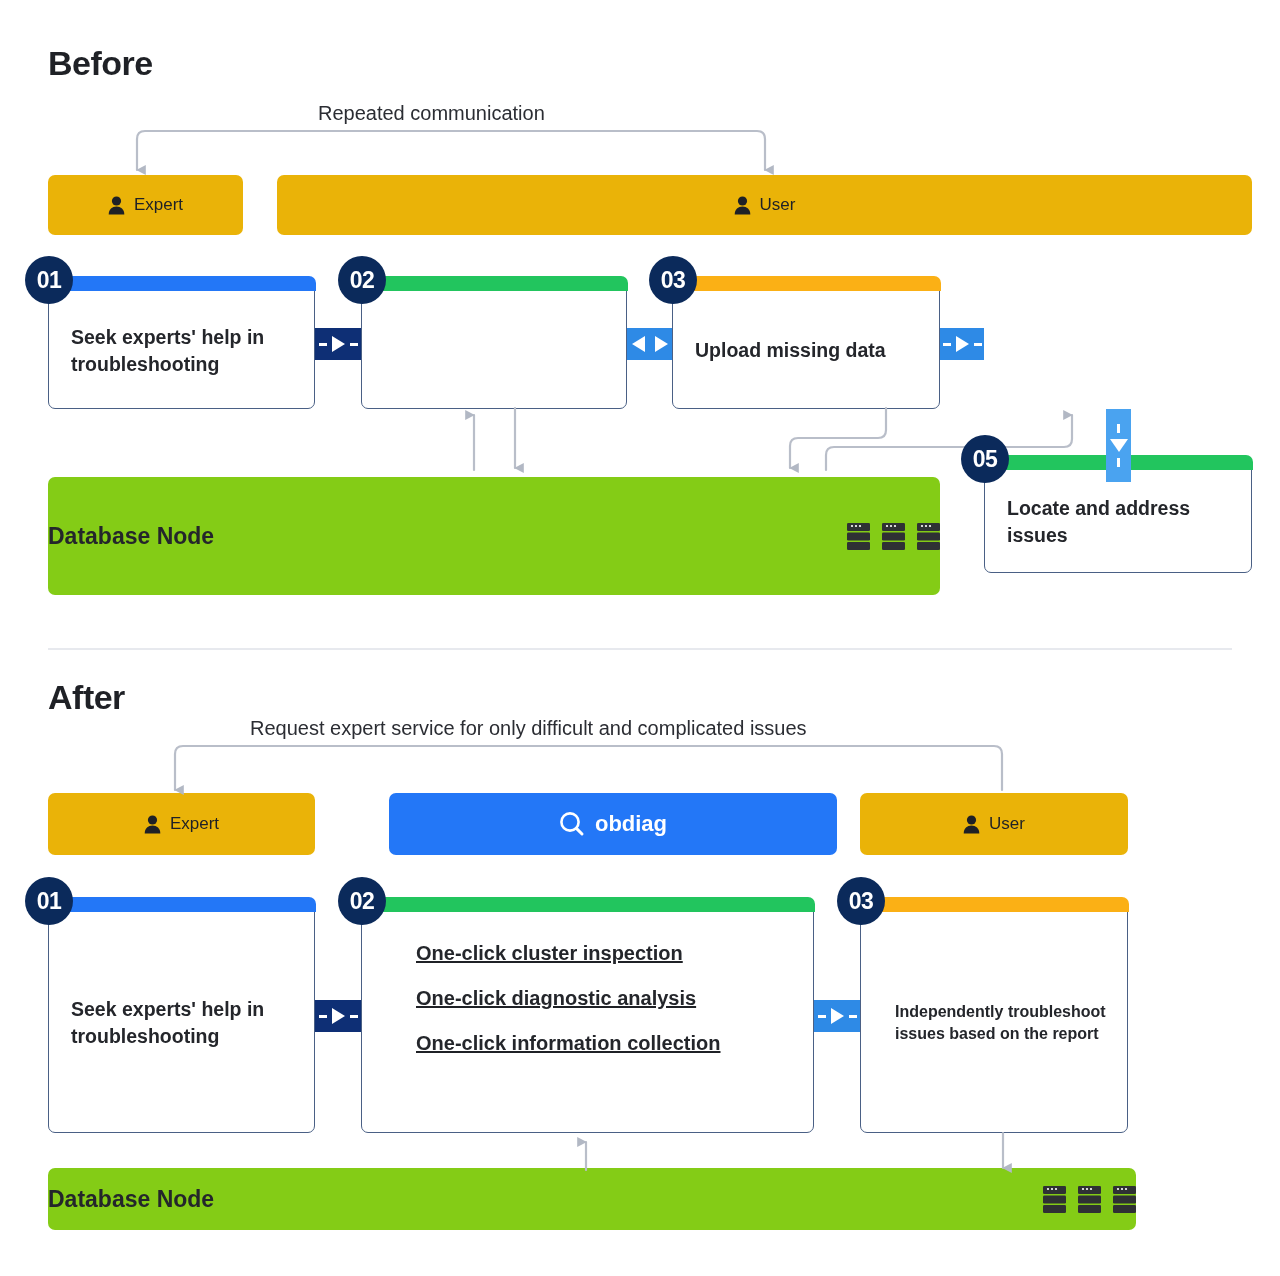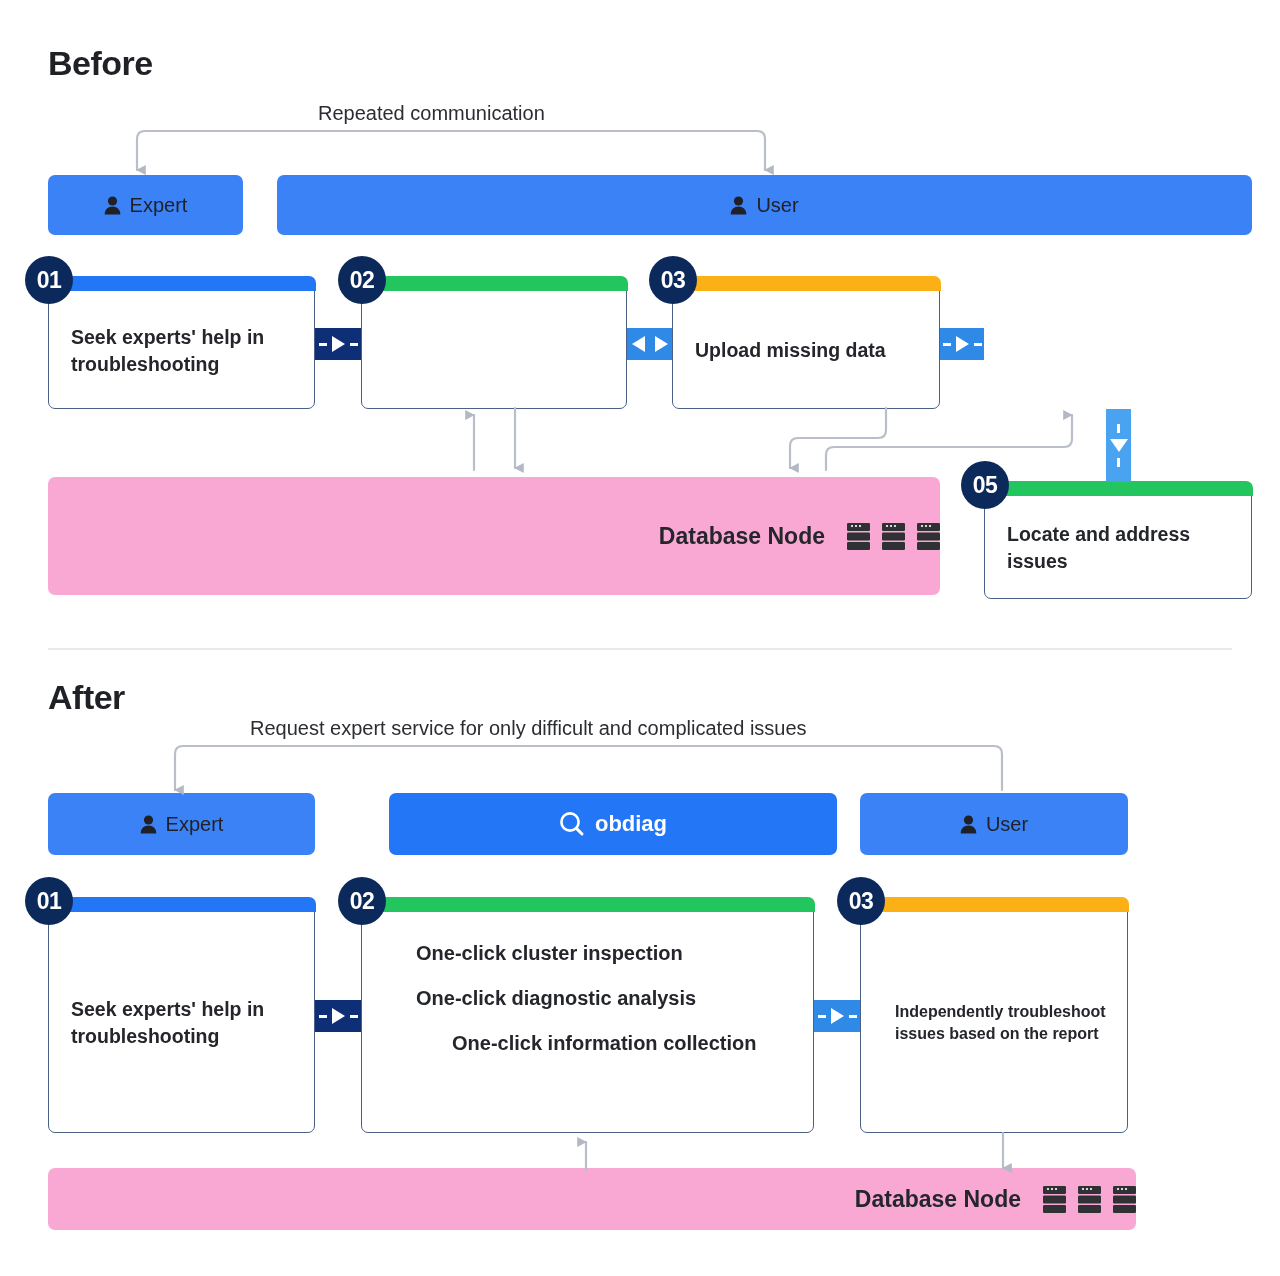--- a/index.html
+++ b/index.html
@@ -23,27 +23,27 @@
 
   .divider {
     position: absolute;
     background: #e7e9ee;
     height: 2px;
   }
 
   
   .role-chip {
     position: absolute;
-    background: #3b82f6;
+    background: #eab308;
     border-radius: 7px;
     display: flex;
     align-items: center;
     justify-content: center;
     gap: 9px;
-    font-size: 20px;
+    font-size: 17px;
     font-weight: 500;
     color: #1f2126;
   }
   .role-chip .person { flex: 0 0 auto; display:block; }
 
   .brand-chip {
     position: absolute;
     background: #2377f7;
     border-radius: 7px;
     display: flex;
@@ -70,21 +70,21 @@
     height: 15px;
     border-radius: 7px 7px 0 0;
   }
   .card-body {
     position: absolute;
     left: 0; right: 0; top: 15px; bottom: 0;
     display: flex;
     align-items: center;
     padding: 0 22px;
   }
-  .card-body.top-align { align-items: flex-start; padding-top: 22px; }
+  .card-body.top-align { align-items: flex-start; padding-top: 22px; text-decoration: underline; }
   .card-text {
     font-size: 19.5px;
     font-weight: bold;
     line-height: 1.38;
     color: #24262b;
   }
   .badge {
     position: absolute;
     left: -24px;
     top: -22px;
@@ -101,30 +101,30 @@
     letter-spacing: -0.5px;
   }
   .feature-list { list-style: none; }
   .feature-list li {
     font-size: 20px;
     font-weight: bold;
     color: #24262b;
     margin-bottom: 22px;
     white-space: nowrap;
   }
-  .feature-list li:last-child { margin-bottom: 0; margin-left: 36px; }
+  .feature-list li:last-child { margin-bottom: 0; }
 
   
   .db-node {
     position: absolute;
-    background: #f9a8d4;
+    background: #84cc16;
     border-radius: 7px;
     display: flex;
     align-items: center;
-    justify-content: flex-end;
+    justify-content: space-between;
     gap: 22px;
   }
   .db-label {
     font-size: 23px;
     font-weight: bold;
     color: #24262b;
   }
   .db-icons { display: flex; gap: 12px; align-items: center; }
 
   
@@ -304,21 +304,21 @@
         <rect x="0" y="0" width="23" height="8" rx="1.3" fill="#2f3134"></rect>
         <rect x="0" y="9.5" width="23" height="8" rx="1.3" fill="#2f3134"></rect>
         <rect x="0" y="19" width="23" height="8" rx="1.3" fill="#2f3134"></rect>
         <circle cx="5" cy="3" r="1.1" fill="#ffffff"></circle>
           <circle cx="9" cy="3" r="1.1" fill="#ffffff"></circle>
           <circle cx="13" cy="3" r="1.1" fill="#ffffff"></circle>
       </svg>
     </span>
   </div>
 
-  <div class="card" style="left:984px; top:482px; width:268px; height:117px;">
+  <div class="card" style="left:984px; top:456px; width:268px; height:117px;">
     <div class="card-top" style="background:#22c55e;"></div>
     <div class="badge">05</div>
     <div class="card-body">
       <div class="card-text">Locate and address issues</div>
     </div>
   </div>
 
   <div class="divider" style="left:48px; top:648px; width:1184px;"></div>
 
   <div class="section-title" style="left:48px; top:678px;">After</div>

